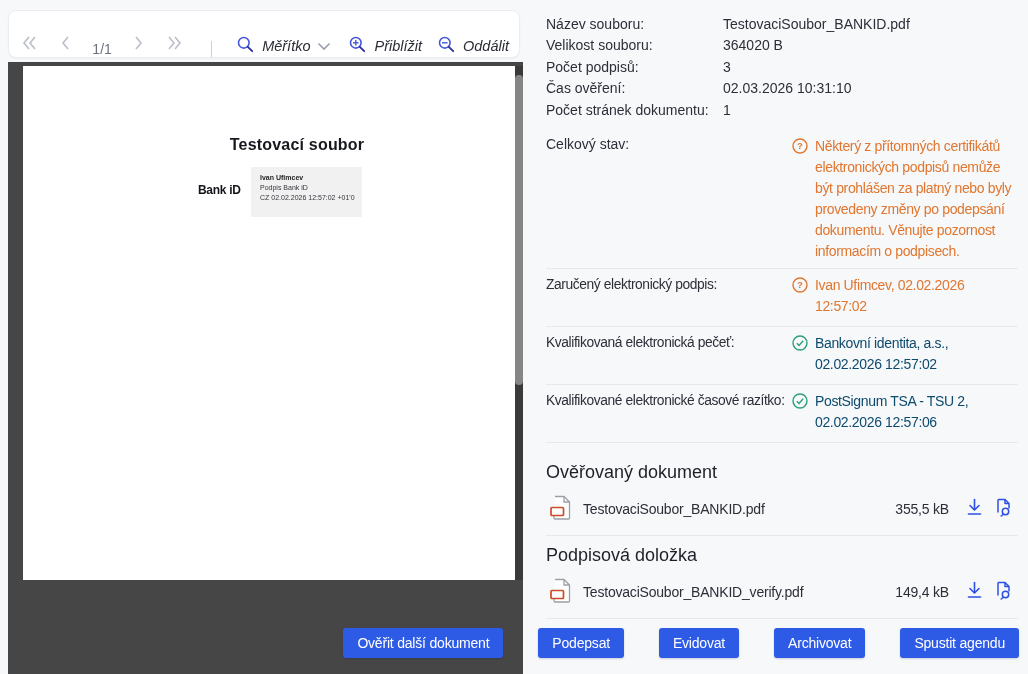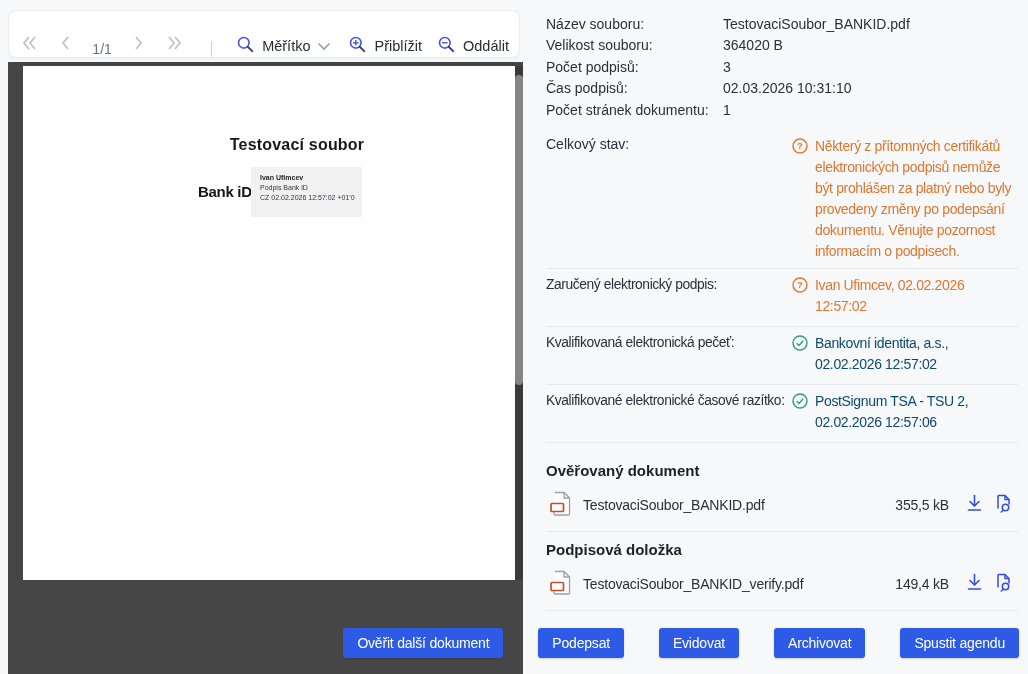--- a/index.html
+++ b/index.html
@@ -15,28 +15,28 @@
     position:absolute; left:8px; top:10px; width:512px; height:48px;
     background:#fff; border:1px solid #ecedf1; border-radius:8px;
     display:flex; align-items:flex-end; padding:0 10px;
     box-shadow:0 1px 2px rgba(30,35,60,.04);
   }
   .tb-btn { display:flex; align-items:center; justify-content:center; cursor:pointer; background:none; border:none; padding:0; }
   .tb-nav { width:22px; height:26px; }
   .tb-page { width:38px; text-align:center; color:#6e727d; font-size:14px; margin-left:8px; }
   .tb-gap14 { margin-left:14px; } .tb-gap8 { margin-left:8px; }
   .tb-divider { width:1px; height:16px; background:#cdd0d6; margin-left:26px; }
-  .tb-group { display:flex; align-items:center; gap:7px; color:#2a2c35; font-size:14.5px; cursor:pointer; background:none; border:none; font-family:inherit; padding:0; }
+  .tb-group { display:flex; align-items:center; gap:7px; color:#2a2c35; font-size:14.5px; cursor:pointer; background:none; border:none; font-family:inherit; padding:0;font-style:italic; }
   .tb-scale { margin-left:24px; } .tb-zin { margin-left:17px; } .tb-zout { margin-left:15px; }
 
   
   .viewer { position:absolute; left:8px; top:62px; width:515px; height:641px; background:#464646; }
   .pdf-page { position:absolute; left:15px; top:4px; width:492px; height:514px; background:#fff; overflow:hidden; }
   .pdf-title { position:absolute; top:70px; left:0; width:548px; text-align:center; font-weight:bold; font-size:16px; color:#17181d; letter-spacing:.2px; }
-  .stamp-logo { position:absolute; top:117px; left:175px; font-weight:bold; font-size:15px; letter-spacing:-.3px; color:#14151b; }
+  .stamp-logo { position:absolute; top:117px; left:175px; font-weight:bold; font-size:12px; letter-spacing:-.3px; color:#14151b; }
   .stamp-box { position:absolute; top:101px; left:228px; width:111px; height:50px; background:#f1f1f2; padding:7px 0 0 9px; overflow:hidden; white-space:nowrap; }
   .stamp-name { font-size:7px; font-weight:bold; color:#222; }
   .stamp-line { font-size:7px; color:#34353b; margin-top:3px; }
 
   .vscroll { position:absolute; right:0; top:4px; width:8px; height:514px; background:#3a3a3a; }
   .vthumb { position:absolute; left:0; top:9px; width:8px; height:310px; background:#858585; border-radius:4px; }
   .hscroll { position:absolute; left:0; bottom:3px; height:10px; width:506px; background:#3a3a3a; }
   .hthumb { position:absolute; left:2px; top:0; height:10px; width:458px; background:#7d7d7d; border-radius:5px; }
   .scroll-corner { position:absolute; right:0; bottom:3px; width:9px; height:10px; background:#fff; }
 
@@ -46,21 +46,21 @@
   .meta-label { width:177px; }
   .sep-bottom { border-bottom:1px solid #e6e8ec; }
   .overall-row { display:flex; justify-content:space-between; margin-top:13px; padding-bottom:6px; }
   .status-block { width:226px; display:flex; gap:7px; align-items:flex-start; }
   .status-icon { flex:0 0 16px; margin-top:2px; }
   .status-text { width:204px; line-height:21px; letter-spacing:-.35px; }
   .warning .status-text { color:#e0762f; }
   .valid .status-text { color:#0c4a6e; }
   .sig-row { display:flex; justify-content:space-between; padding:6px 0 9px; }
   .sig-label { padding-top:2px; white-space:nowrap; font-size:13.8px; letter-spacing:-.4px; }
-  .doc-title { font-weight:bold; font-size:15px; color:#1e2027; margin-top:19px; }
+  .doc-title { font-weight:normal; font-size:18px; color:#1e2027; margin-top:19px; }
   .doc-title + .file-row { margin-top:2px; }
   .doc-title.second { margin-top:9px; }
   .file-row { display:flex; align-items:center; gap:12px; padding:10px 6px 12px 4px; }
   .file-name { flex:1; letter-spacing:-.2px; }
   .file-size { margin-right:5px; letter-spacing:-.2px; }
   .icon-btn { background:none; border:none; padding:0; cursor:pointer; display:flex; align-items:center; }
 
   
   .actions { position:absolute; left:0; top:628px; width:1019px; display:flex; justify-content:flex-end; gap:35px; }
   .btn {
@@ -172,21 +172,21 @@
   </div>
   <div class="meta-row">
     <div class="meta-label">Velikost souboru:</div>
     <div class="meta-value">364020 B</div>
   </div>
   <div class="meta-row">
     <div class="meta-label">Počet podpisů:</div>
     <div class="meta-value">3</div>
   </div>
   <div class="meta-row">
-    <div class="meta-label">Čas podpisů:</div>
+    <div class="meta-label">Čas ověření:</div>
     <div class="meta-value">02.03.2026 10:31:10</div>
   </div>
   <div class="meta-row">
     <div class="meta-label">Počet stránek dokumentu:</div>
     <div class="meta-value">1</div>
   </div>
 
   <div class="overall-row sep-bottom warning">
     <div>Celkový stav:</div>
     <div class="status-block">

